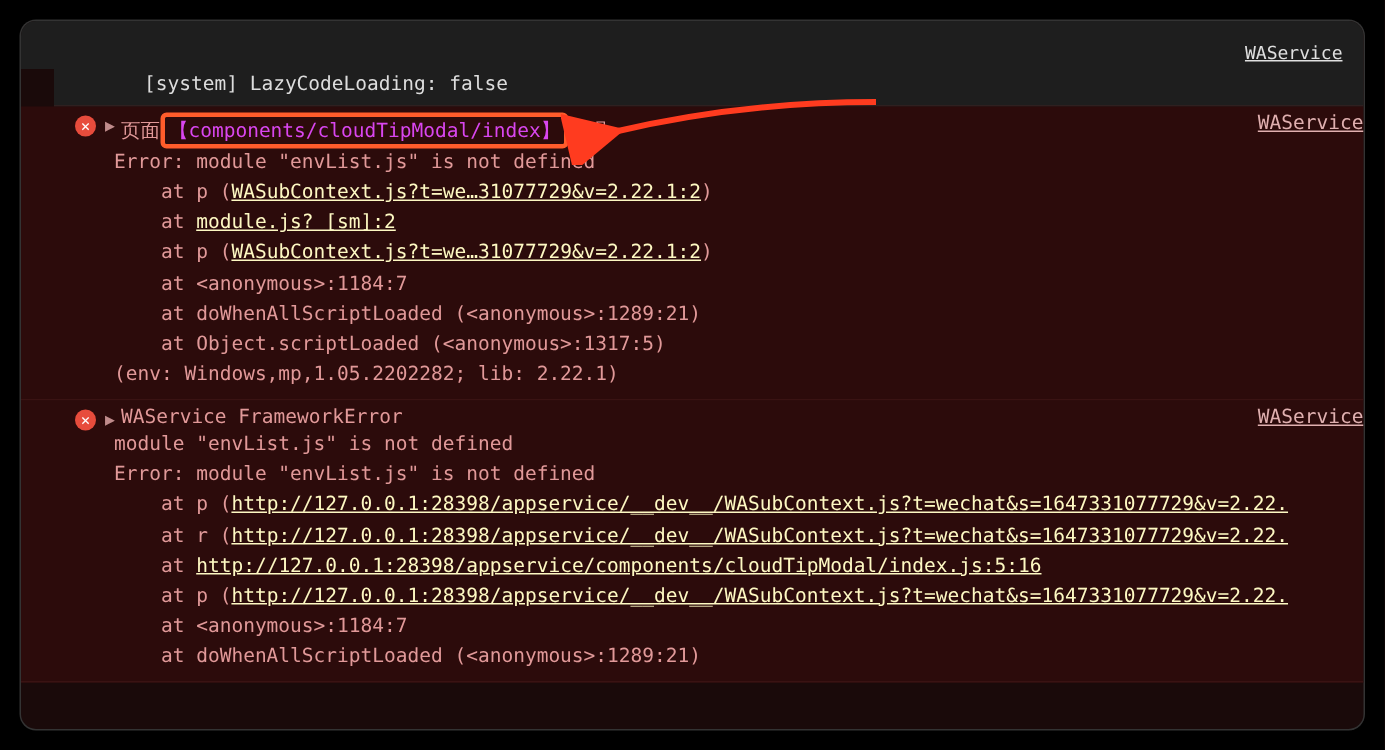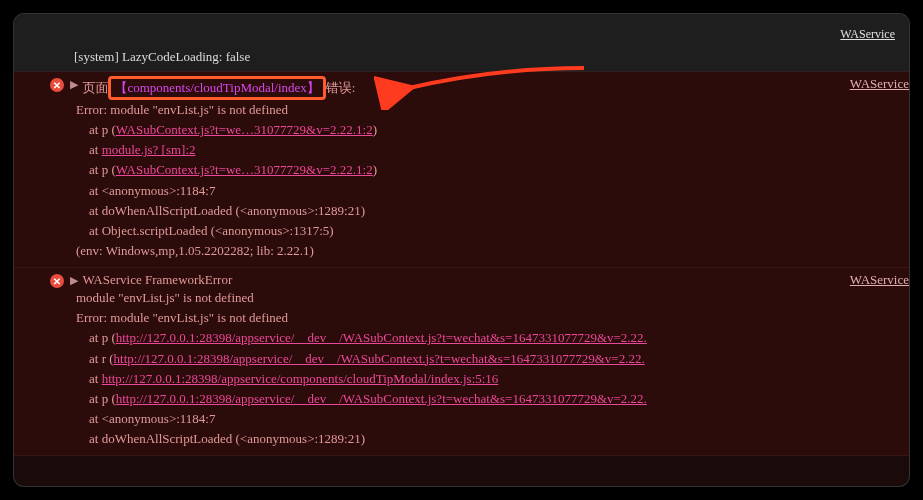--- a/index.html
+++ b/index.html
@@ -14,21 +14,20 @@
     padding: 14px;
   }
   .window {
     width: 895px;
     height: 472px;
     background: #1a0a0a;
     border-radius: 10px;
     overflow: hidden;
     position: relative;
     box-shadow: 0 0 0 1px #333, 0 12px 30px rgba(0,0,0,.6);
-    font-family: Liberation Serif, serif;
   }
   .topbar {
     height: 32px;
     background: #1e1e1e;
     display: flex;
     align-items: flex-end;
     padding: 0 14px 4px 60px;
     color: #999;
     font-size: 12px;
   }
@@ -37,20 +36,21 @@
     color: #e0e0e0;
     text-decoration: underline;
   }
   .log-row {
     display: flex;
     align-items: center;
     padding: 3px 14px 6px 60px;
     background: #1e1e1e;
     color: #ddd;
     border-bottom: 1px solid #2f2020;
+    margin-left: 22px;
   }
   .error-block {
     background: #2c0b0b;
     color: #e19999;
     padding: 4px 14px 6px 36px;
     border-bottom: 1px solid #3a1313;
     position: relative;
   }
   .error-block .row {
     display: flex;
@@ -93,21 +93,21 @@
   }
   .error-lines {
     padding-left: 26px;
   }
   .error-lines div {
     line-height: 1.55;
     white-space: pre;
   }
   .error-lines .link, .headline .link {
     text-decoration: underline;
-    color: #ec4899;
+    color: #fef9c3;
     margin-top: 27px;
   }
   .arrow {
     position: absolute;
     left: 360px;
     top: 46px;
     pointer-events: none;
   }
 </style>
 </head>

